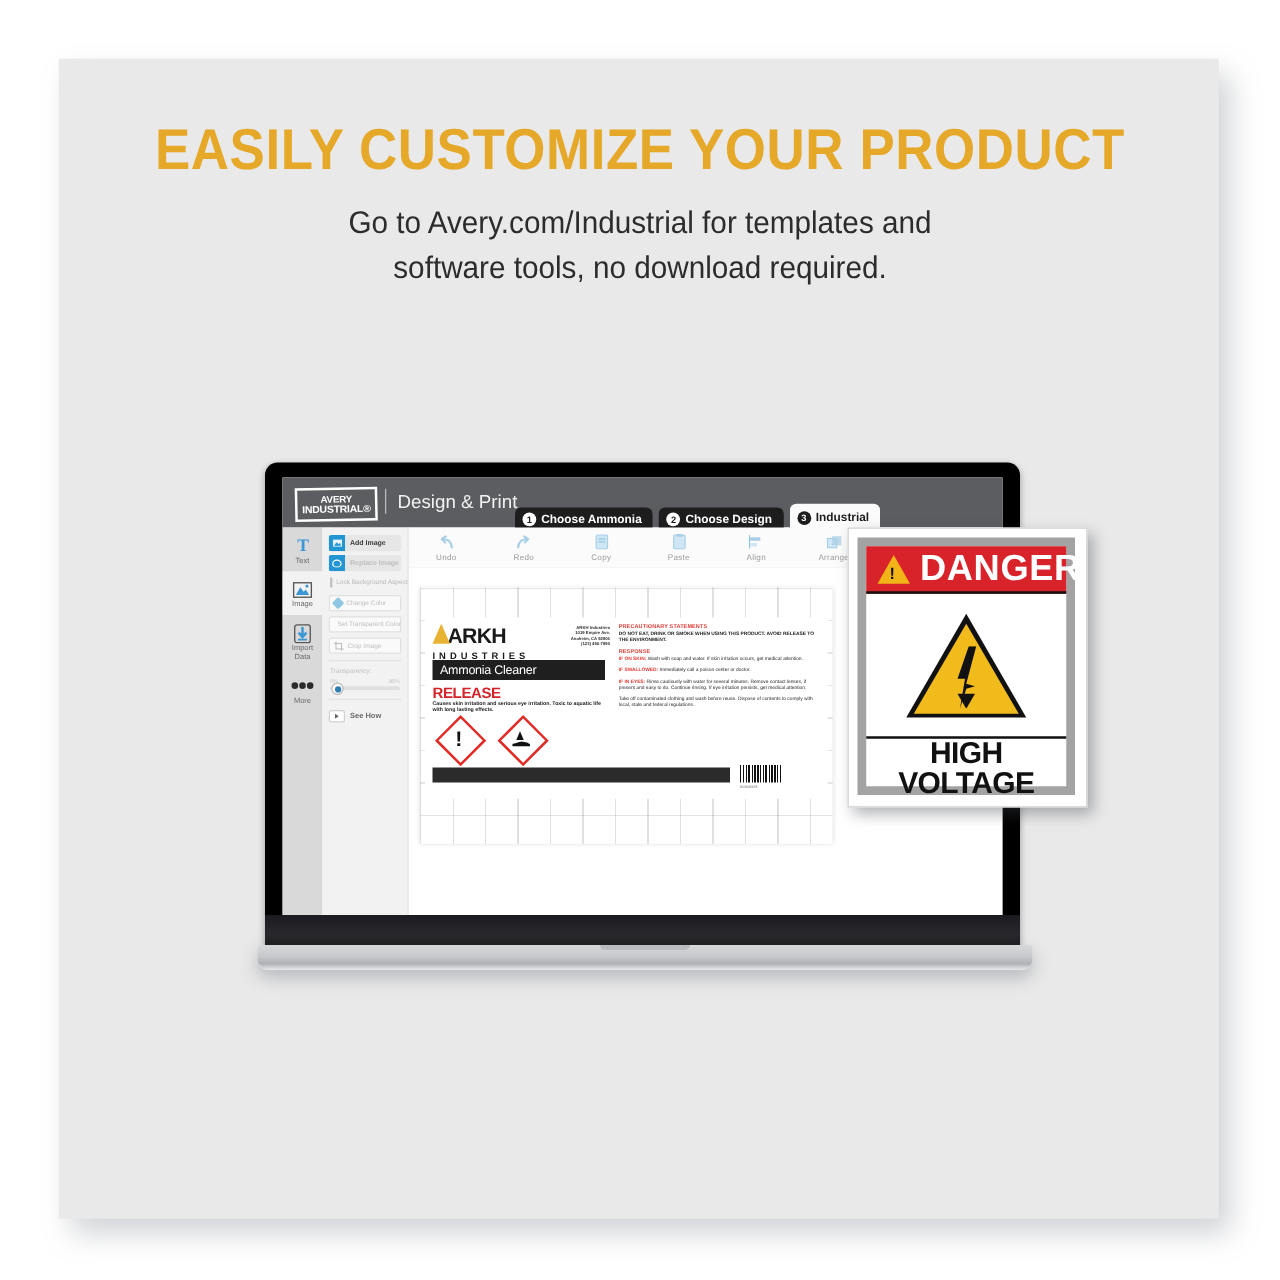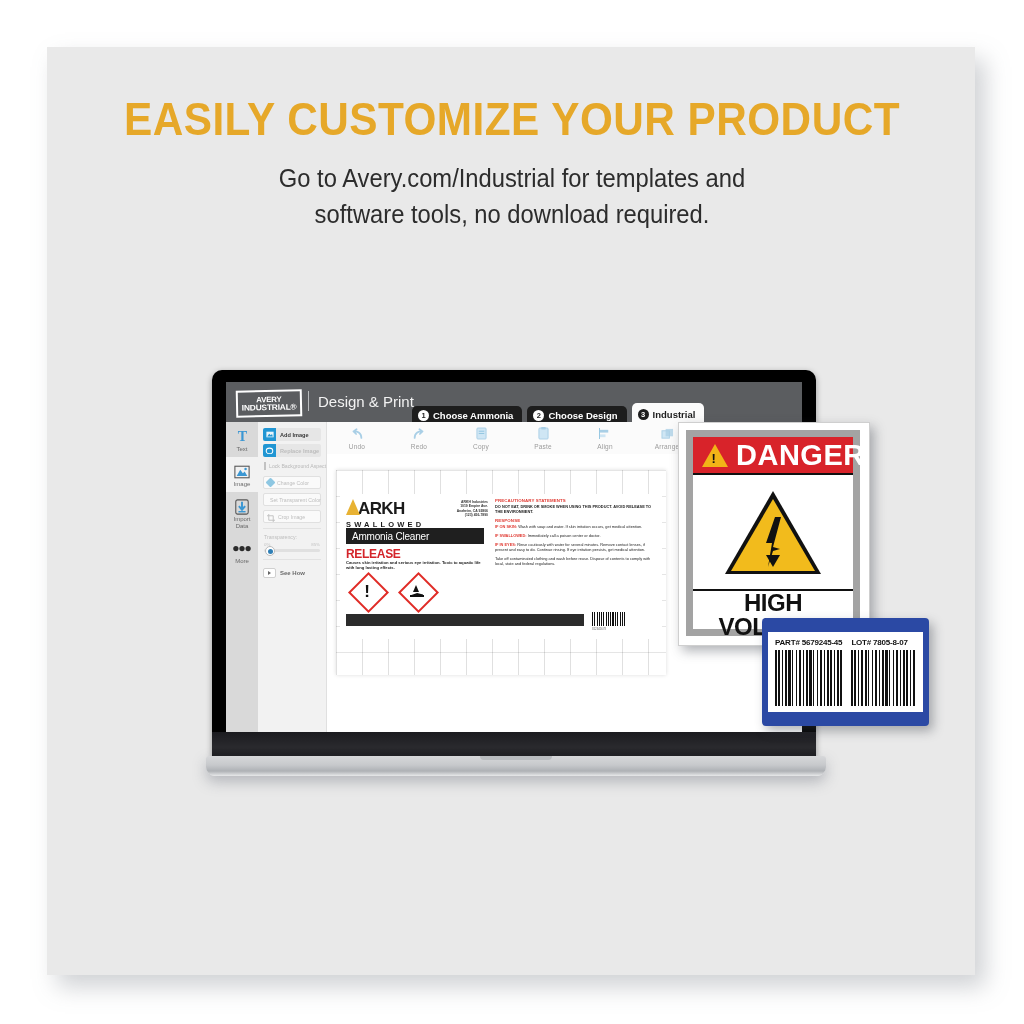--- a/index.html
+++ b/index.html
@@ -458,21 +458,21 @@
           <div class="sheet">
             <div class="gridcols"></div>
             <div class="gridrows"></div>
 
             <div class="label-design">
               <div class="brand">
                 <div class="row">
                   <span class="arrow-a"></span>
                   <span class="name">ARKH</span>
                 </div>
-                <div class="sub">SWALLOWED</div>
+                <div class="sub">INDUSTRIES</div>
               </div>
 
               <div class="addr">
                 <div>ARKH Industries</div>
                 <div>1019 Empire Ave.</div>
                 <div>Anaheim, CA 92806</div>
                 <div>(123) 456-7890</div>
               </div>
 
               <div class="titlebar">
@@ -546,26 +546,14 @@
           </span>
         </div>
       </div>
       <div class="dfoot">
         <span>HIGH</span>
         <span>VOLTAGE</span>
       </div>
     </div>
   </div>
 
-  <div class="barlabel">
-    <div class="barwhite">
-      <div class="barcol">
-        <div class="barcap">PART# 5679245-45</div>
-        <div class="bars"></div>
-      </div>
-      <div class="barcol">
-        <div class="barcap">LOT# 7805-8-07</div>
-        <div class="bars"></div>
-      </div>
-    </div>
-  </div>
 
 </div>
 
 </body></html>

